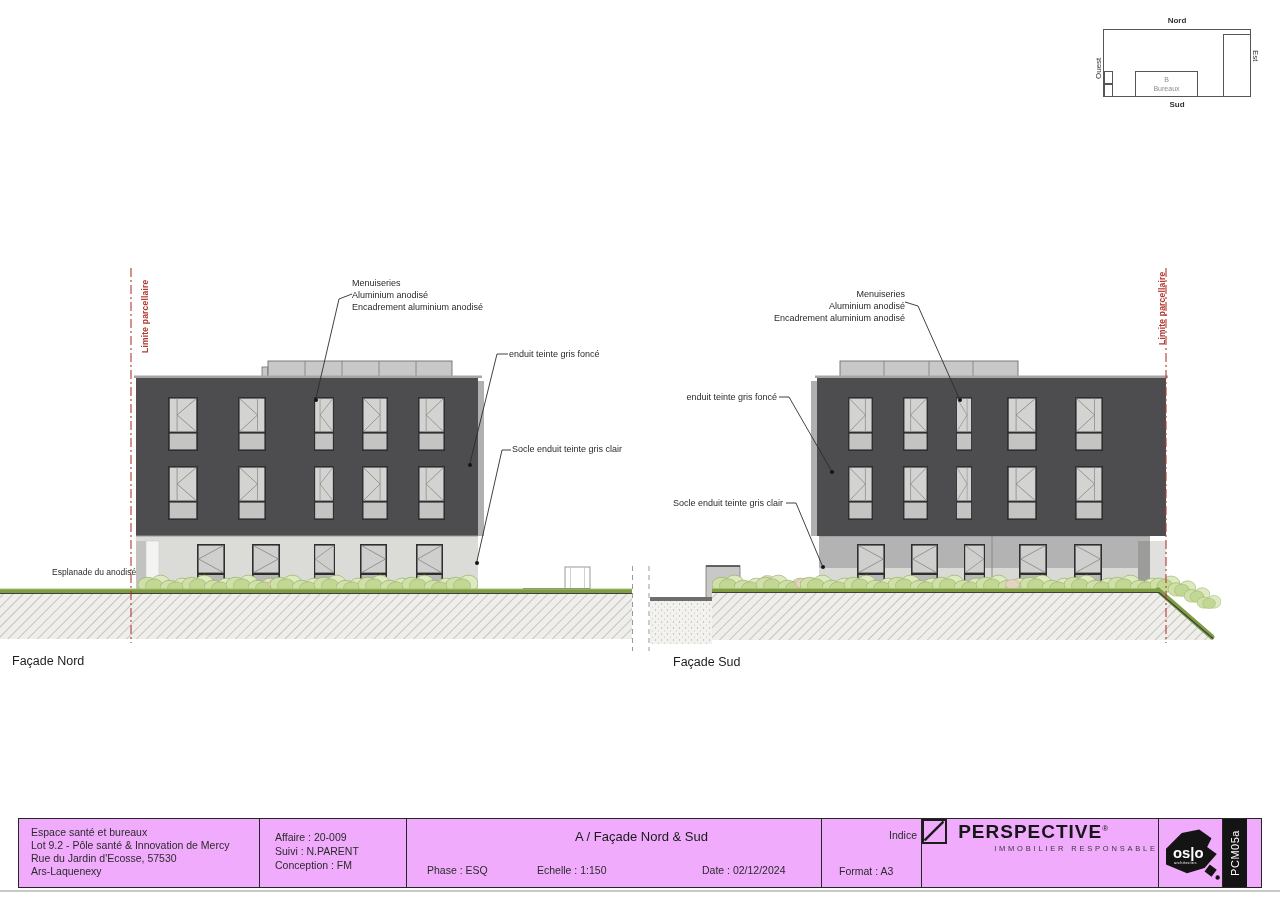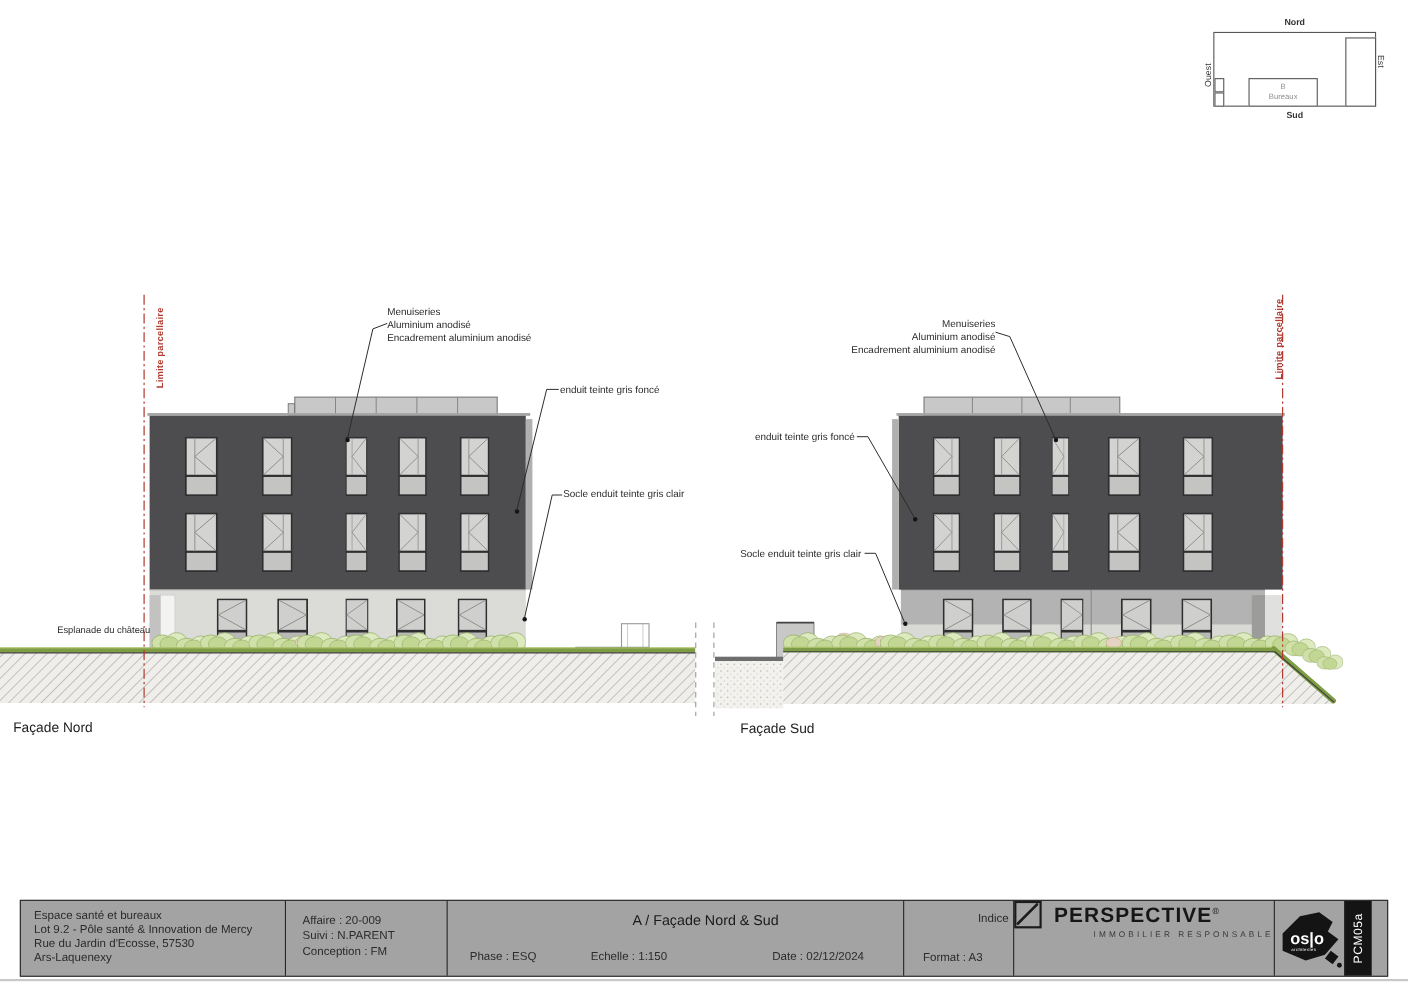--- a/index.html
+++ b/index.html
@@ -12,21 +12,21 @@
   .redtext{color:#b23a31;font-weight:bold;font-size:8.5px;letter-spacing:.2px;}
   .elev-label{position:absolute;font-size:12.5px;color:#1d1d1d;}
   
   .keyplan{position:absolute;left:1103px;top:29px;width:148px;height:68px;border:1px solid #555;box-sizing:border-box;background:#fff;}
   .kp-box{position:absolute;border:1px solid #555;box-sizing:border-box;background:#fff;}
   .kp-label{position:absolute;font-size:8px;color:#333;}
   .kp-center{width:148px;text-align:center;font-weight:bold;}
   .kp-b{font-size:7px;color:#8e8e8e;text-align:center;line-height:8.5px;padding-top:4px;}
   
   .tblock{position:absolute;left:18px;top:818px;width:1244px;height:70px;border:1.5px solid #262626;
-          box-sizing:border-box;display:flex;background:#a3a3a3;}
+          box-sizing:border-box;display:flex;background:#f0abfc;}
   .tcell{box-sizing:border-box;border-left:1.2px solid #262626;position:relative;height:100%;}
   .tcell:first-child{border-left:none;}
   .tc-project{width:240px;padding:7px 0 0 12px;font-size:10.5px;line-height:13px;}
   .tc-affaire{width:147px;padding:11px 0 0 15px;font-size:10.5px;line-height:14px;}
   .tc-main{width:415px;}
   .tc-indice{width:100px;font-size:10.5px;}
   .tc-persp{width:237px;display:flex;align-items:flex-start;justify-content:center;gap:11px;}
   .tc-oslo{width:64px;display:flex;align-items:center;justify-content:center;}
   .tc-pcm{width:25px;background:#141414;display:flex;align-items:center;justify-content:center;}
   .tb-title{position:absolute;left:55px;right:0;top:10px;text-align:center;font-size:13px;color:#1a1a1a;}
@@ -273,21 +273,21 @@
     </g>
   </svg>
 
   <div class="ann" style="left:352px;top:277px;">
     <span style="display:block;">Menuiseries</span>
     <span style="display:block;">Aluminium anodisé</span>
     <span style="display:block;">Encadrement aluminium anodisé</span>
   </div>
   <div class="ann" style="left:509px;top:348px;">enduit teinte gris foncé</div>
   <div class="ann" style="left:512px;top:443px;">Socle enduit teinte gris clair</div>
-  <div class="ann" style="left:52px;top:566px;font-size:8.5px;">Esplanade du château</div>
+  <div class="ann" style="left:52px;top:566px;font-size:8.5px;">Esplanade du anodisé</div>
   <div class="vtext redtext" style="left:140px;top:353px;">Limite parcellaire</div>
   <div class="elev-label" style="left:12px;top:654px;">Façade Nord</div>
 
   <div class="ann right" style="left:765px;top:288px;width:140px;">
     <span style="display:block;">Menuiseries</span>
     <span style="display:block;">Aluminium anodisé</span>
     <span style="display:block;">Encadrement aluminium anodisé</span>
   </div>
   <div class="ann right" style="left:637px;top:391px;width:140px;">enduit teinte gris foncé</div>
   <div class="ann right" style="left:643px;top:497px;width:140px;">Socle enduit teinte gris clair</div>

